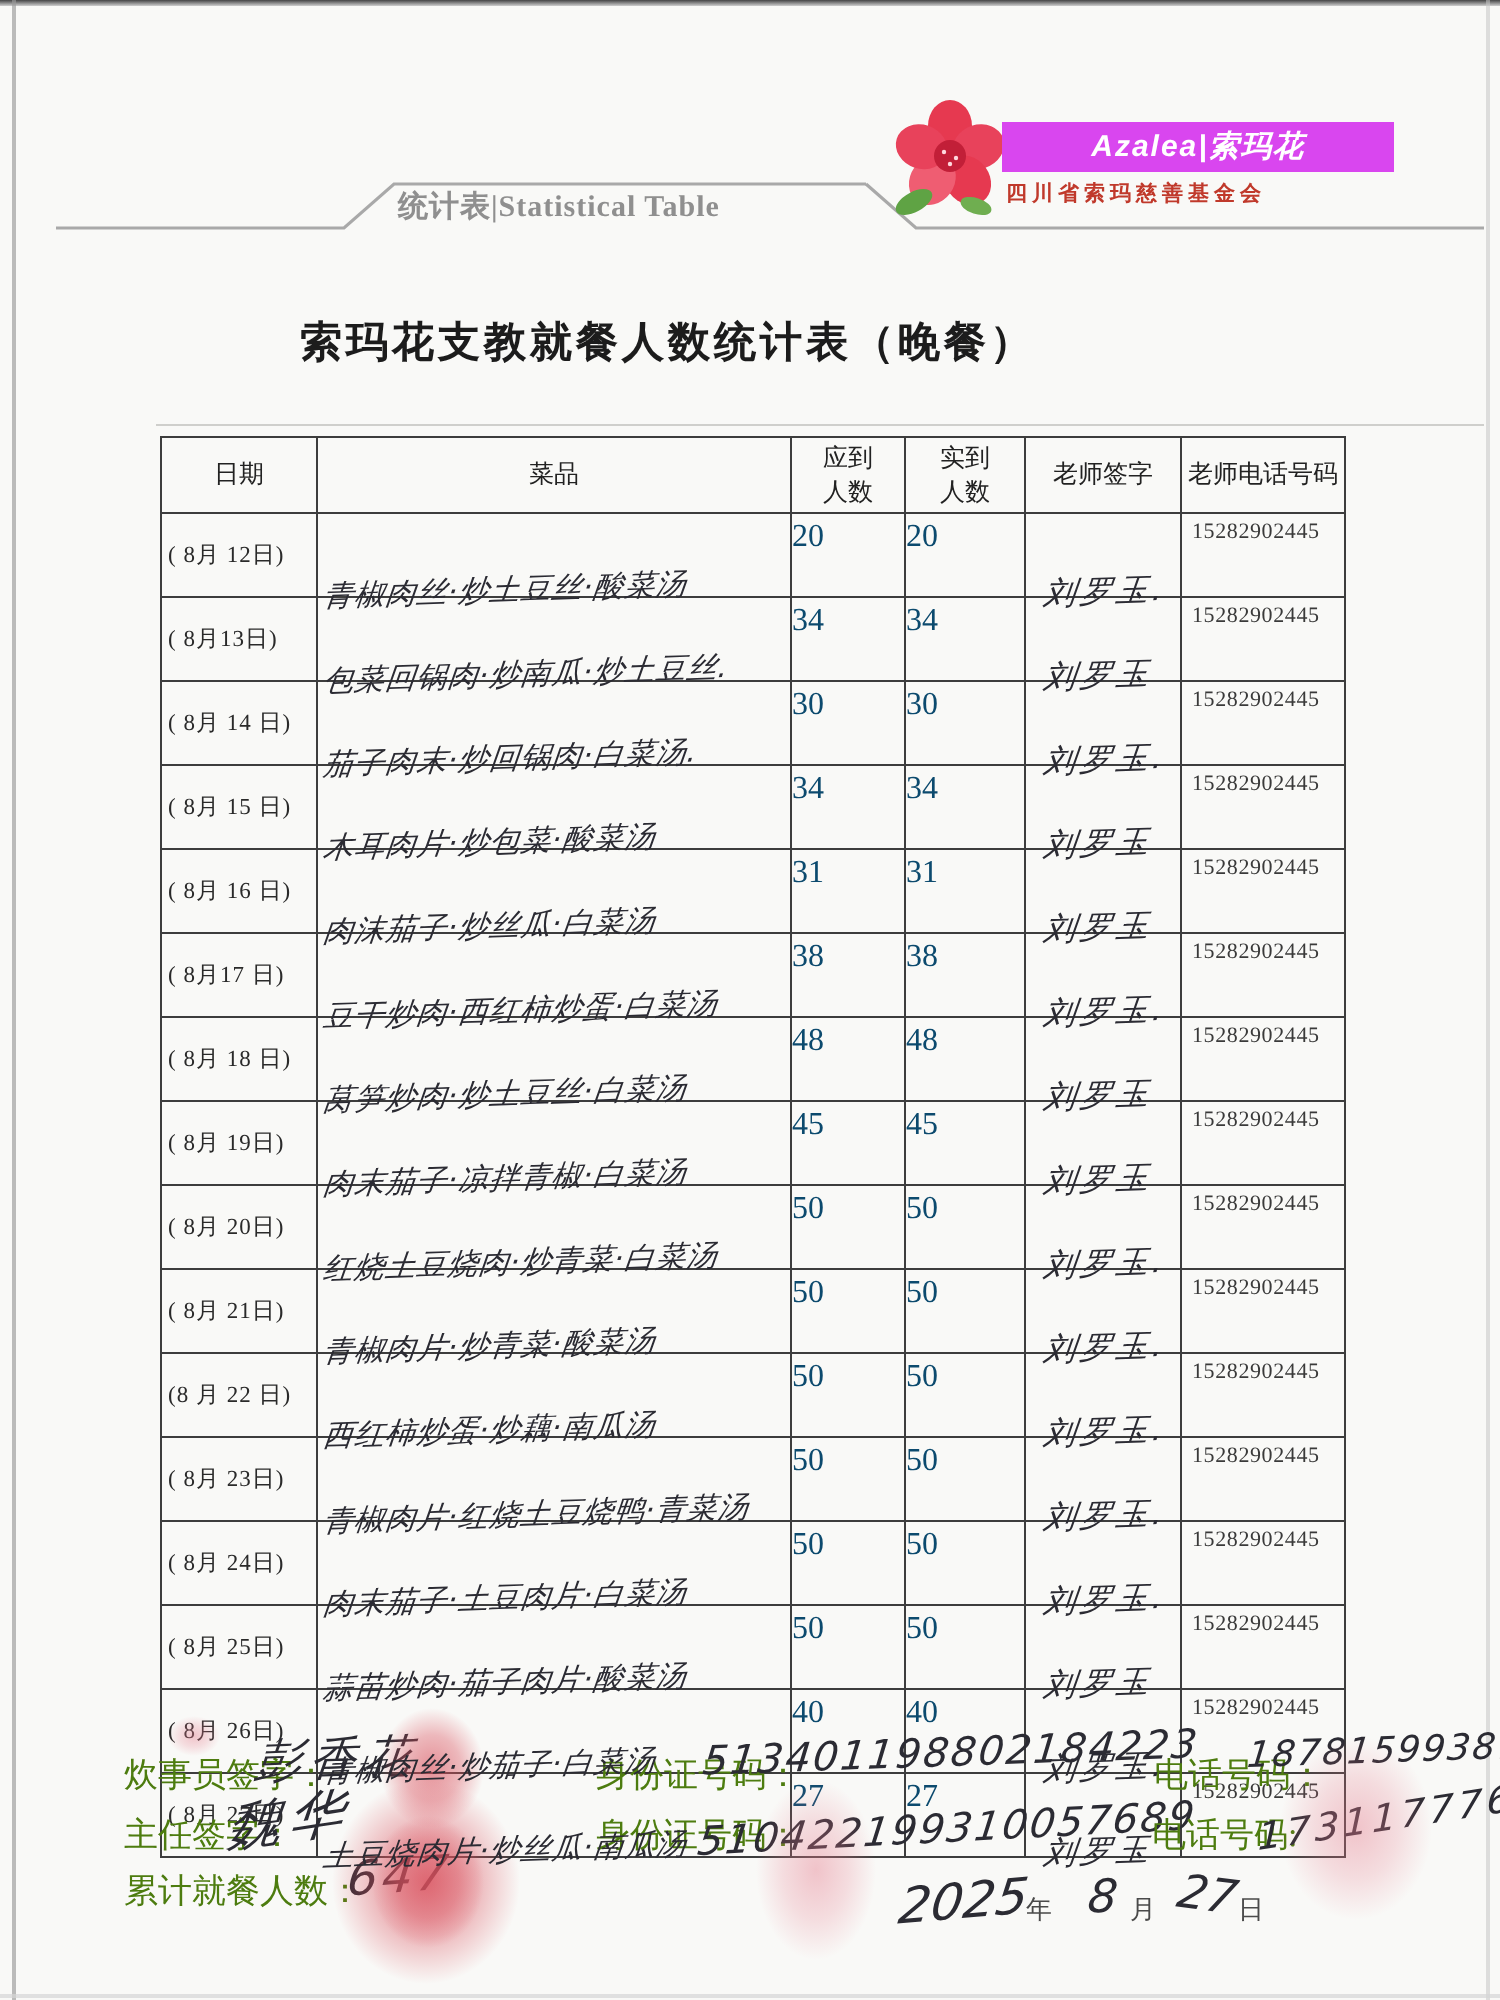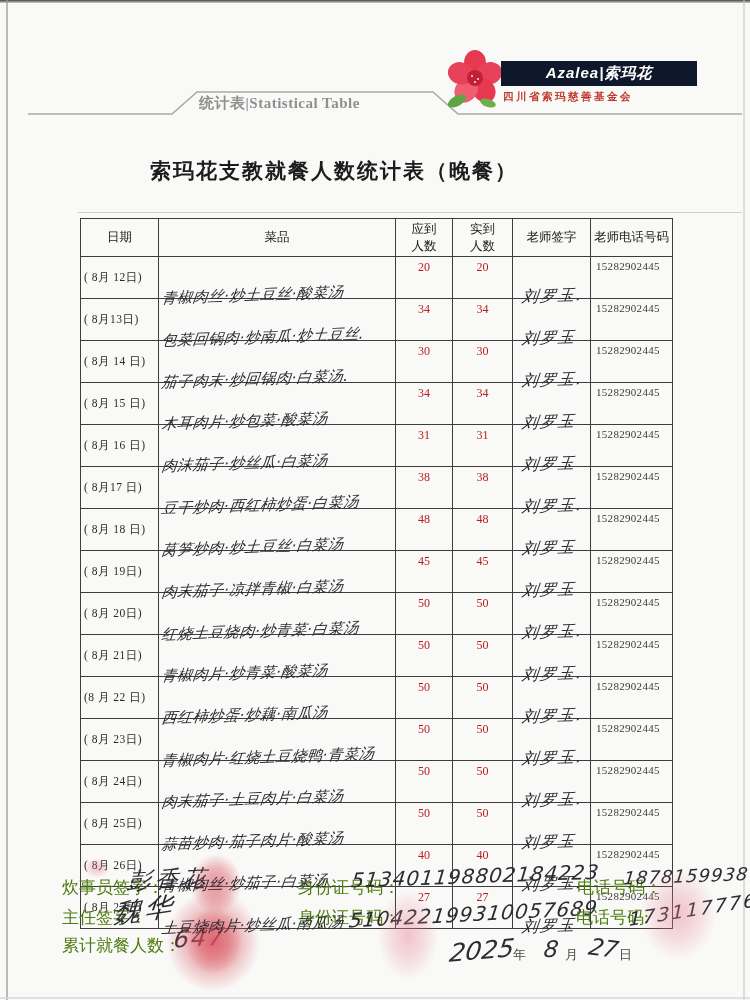--- a/index.html
+++ b/index.html
@@ -17,21 +17,21 @@
   
   .banner-svg{position:absolute;top:0;left:0;}
   .banner-label{
     position:absolute;left:199px;top:94px;
     font-family:Liberation Serif, serif;
     font-size:15px;font-weight:700;color:#8f8f8f;letter-spacing:.5px;white-space:nowrap;
   }
   
   .logo-flower{position:absolute;left:444px;top:48px;}
   .logo-box{
-    position:absolute;left:501px;top:61px;width:196px;height:25px;background:#0f172a;
+    position:absolute;left:501px;top:61px;width:196px;height:25px;background:#d946ef;
     display:flex;align-items:center;justify-content:center;
   }
   .logo-box span{
     font-family:"Liberation Sans","DejaVu Sans",sans-serif;
     color:#fff;font-size:15px;font-weight:700;font-style:italic;letter-spacing:1px;white-space:nowrap;
   }
   .logo-org{
     position:absolute;left:503px;top:90px;width:200px;
     font-size:10.5px;font-weight:700;color:#c0392b;letter-spacing:2.5px;white-space:nowrap;
   }
@@ -53,21 +53,21 @@
   }
   table.main th,table.main td{border:1px solid #3d3d3d;padding:0;}
   table.main th{
     height:37px;font-size:12.5px;font-weight:400;text-align:center;
     white-space:pre-line;line-height:1.35;color:#222;
   }
   table.main td{height:38px;}
   .c-date{font-size:11.5px;text-align:left;padding-left:3px !important;letter-spacing:.5px;vertical-align:middle;white-space:nowrap;color:#2a2a2a;}
   .c-dish{position:relative;overflow:visible;}
   .dish{position:absolute;left:3px;bottom:-7px;font-size:15px;letter-spacing:.5px;white-space:nowrap;z-index:3;}
-  .c-num{vertical-align:top;text-align:center;padding-top:3px !important;font-size:12px;color:#b91c1c;}
+  .c-num{vertical-align:top;text-align:left;padding-top:3px !important;font-size:16px;color:#0c4a6e;}
   .c-sig{position:relative;overflow:visible;}
   .sig{position:absolute;left:9px;bottom:-9px;font-size:16px;letter-spacing:2px;white-space:nowrap;z-index:3;}
   .c-phone{vertical-align:top;font-size:11px;padding:3px 0 0 5px !important;color:#3a3a3a;letter-spacing:.3px;white-space:nowrap;}
 
   
   .hw{
     font-family:"DejaVu Sans","Liberation Sans",sans-serif;
     font-style:italic;color:#2b2b33;display:inline-block;
     transform:skewX(-8deg) rotate(-2deg);
   }

